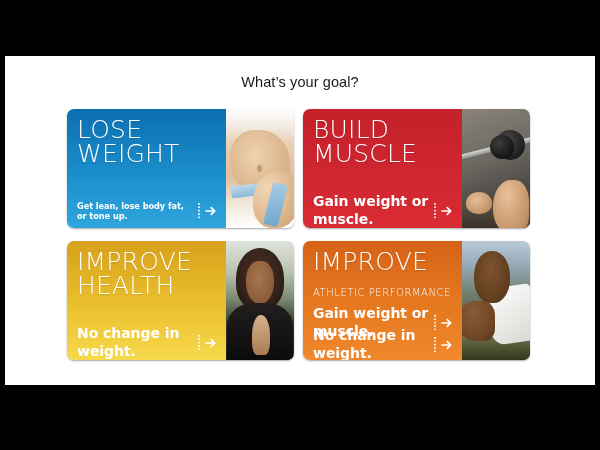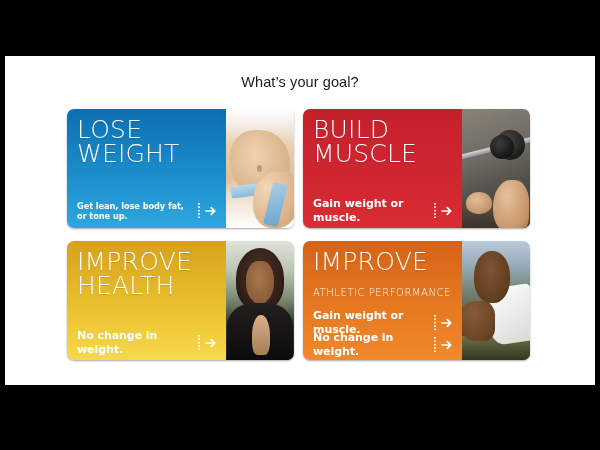--- a/index.html
+++ b/index.html
@@ -115,21 +115,21 @@
   .action-row {
     display: flex;
     align-items: center;
     height: 17px;
     margin-bottom: 5px;
   }
   .action-row:last-child { margin-bottom: 0; }
 
   .action-label {
     color: #ffffff;
-    font-size: 11px;
+    font-size: 14px;
     font-weight: bold;
     line-height: 1.22;
     letter-spacing: -.05px;
     font-family: "DejaVu Sans", sans-serif;
     flex: 1 1 auto;
   }
   .action-label.two-line { font-size: 8.2px; }
 
   .dots {
     width: 2px;

